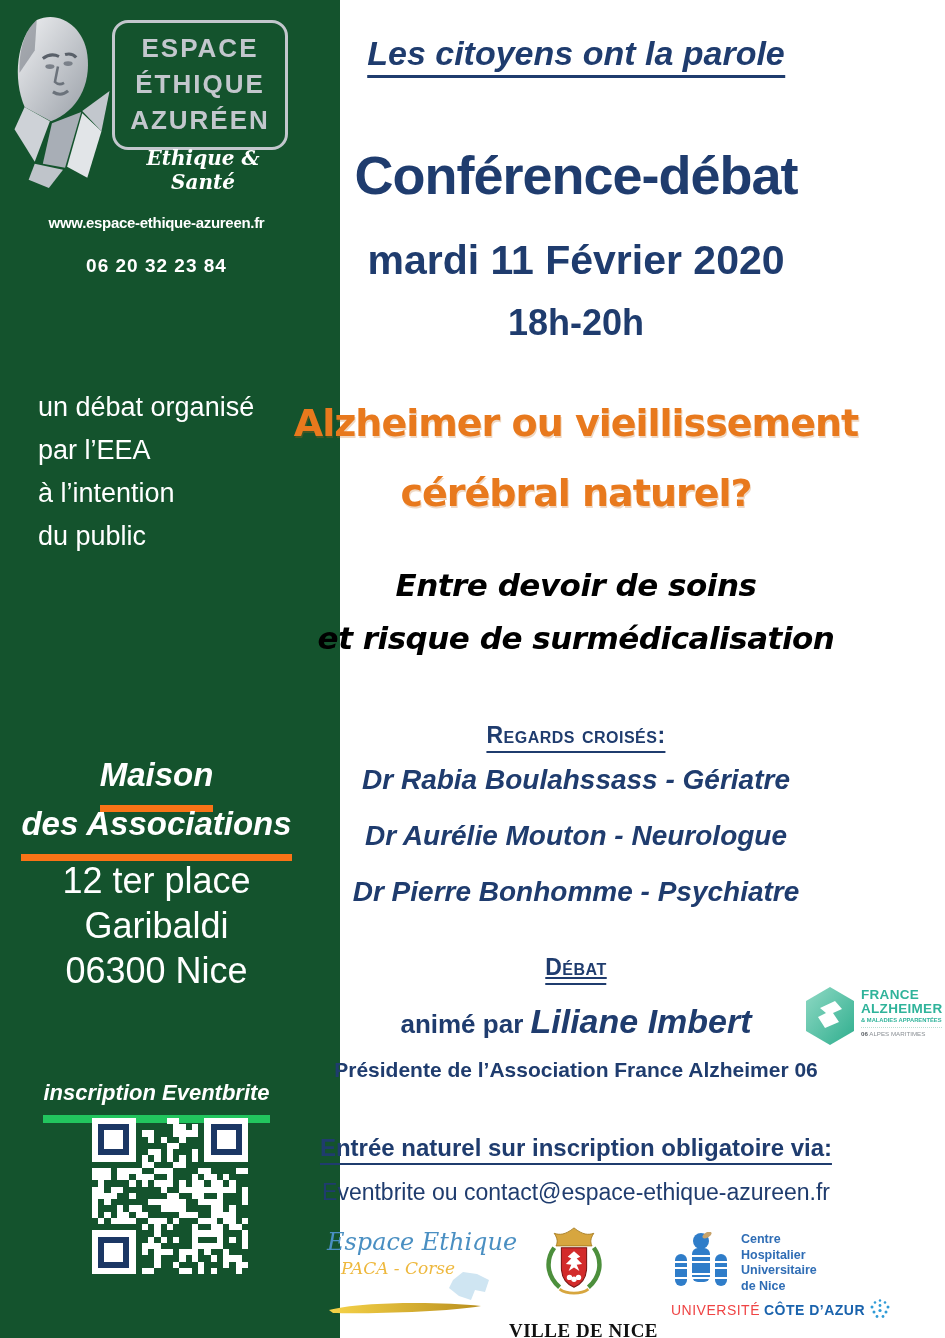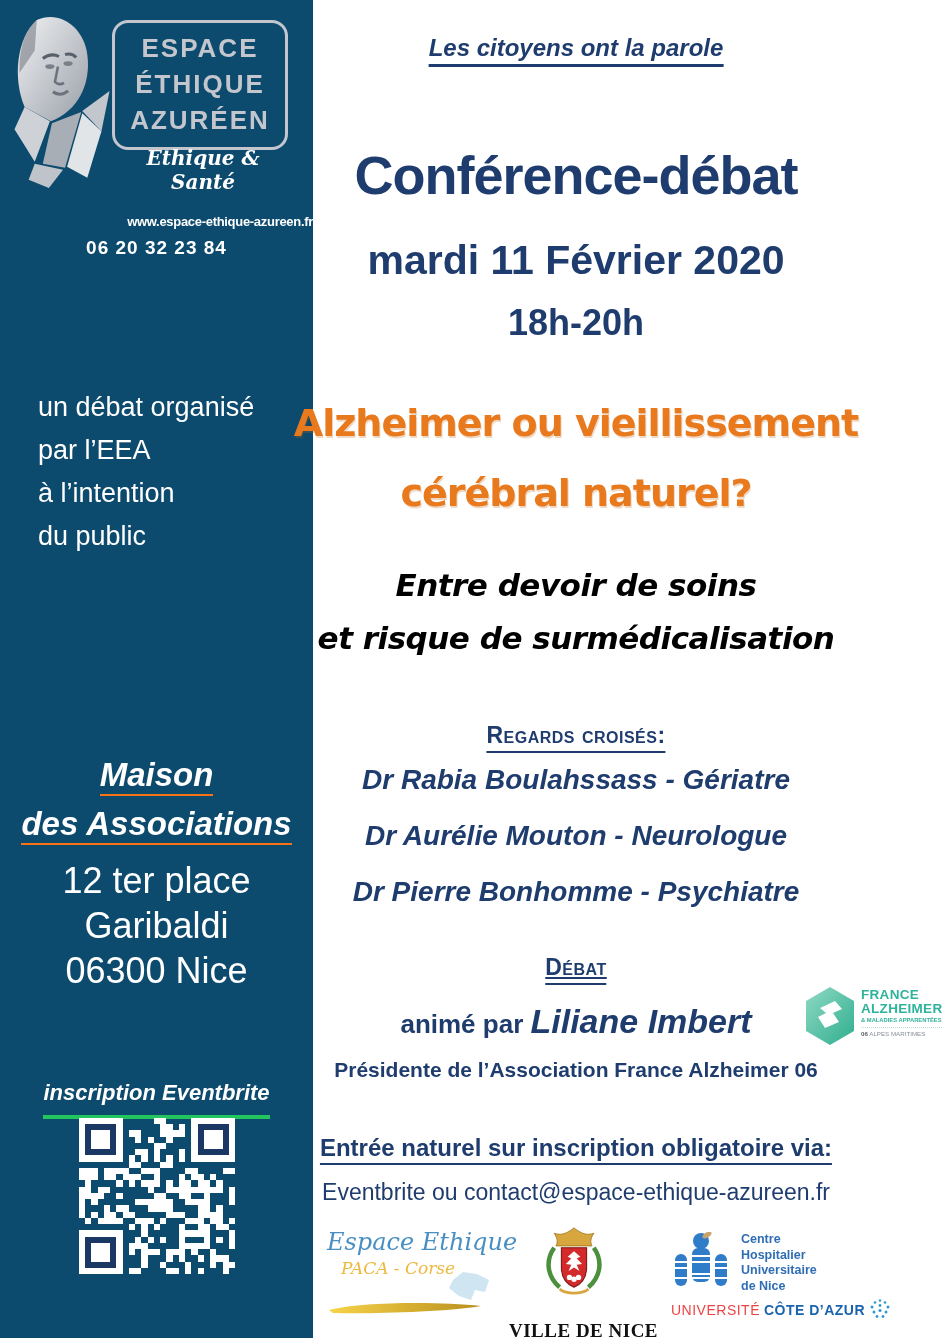--- a/index.html
+++ b/index.html
@@ -1,44 +1,44 @@
 <!DOCTYPE html>
 <html><head>
 <meta charset="utf-8">
 <style>
   html,body{margin:0;padding:0;}
   body{font-family:"Liberation Sans",sans-serif;background:#888;}
   .poster{position:relative;width:945px;height:1338px;background:#ffffff;overflow:hidden;margin:0 auto;}
 
   
-  .sidebar{position:absolute;left:0;top:0;width:313px;height:1338px;background:#0c4a6e;color:#fff;text-decoration:underline;}
+  .sidebar{position:absolute;left:0;top:0;width:340px;height:1338px;background:#14532d;color:#fff;text-decoration:underline;}
   .eea-logo{position:absolute;left:0;top:6px;width:313px;height:205px;}
   .eea-face{position:absolute;left:4px;top:4px;}
   .eea-box{position:absolute;left:112px;top:14px;width:170px;border:3px solid #c3c7cd;border-radius:16px;
            padding:7px 0 9px 0;text-align:center;color:#c3c7cd;font-weight:bold;
            font-size:26px;line-height:36px;letter-spacing:2px;}
   .eea-tagline{position:absolute;left:112px;top:140px;width:182px;text-align:center;color:#ffffff;
            font-family:"DejaVu Serif",serif;font-style:italic;font-weight:bold;font-size:20px;}
   .contact{position:absolute;left:0;top:214px;width:313px;text-align:center;font-weight:bold;}
-  .contact .site{font-size:13px;letter-spacing:-0.3px;text-align:right;}
-  .contact .phone{font-size:19px;margin-top:8px;letter-spacing:1px;}
+  .contact .site{font-size:15px;letter-spacing:-0.3px;}
+  .contact .phone{font-size:19px;margin-top:24px;letter-spacing:1px;}
   .about{position:absolute;left:0;top:386px;width:313px;text-align:left;font-size:27px;line-height:43px;padding-left:38px;}
   .venue{position:absolute;left:0;top:750px;width:313px;text-align:center;}
   .venue .vt{font-size:33px;line-height:49px;font-weight:bold;font-style:italic;}
-  .venue .vt span{border-bottom:2px solid #f97316;padding-bottom:1px;}
+  .venue .vt span{border-bottom:7px solid #f97316;padding-bottom:12px;}
   .venue .addr{margin-top:10px;font-size:36px;line-height:45px;}
   .inscription{position:absolute;left:0;top:1080px;width:313px;text-align:center;
            font-size:22px;font-weight:bold;font-style:italic;}
-  .inscription span{border-bottom:4px solid #22c55e;padding-bottom:10px;}
+  .inscription span{border-bottom:8px solid #22c55e;padding-bottom:10px;}
   .qr-wrap{position:absolute;left:50%;top:1118px;transform:translateX(-50%);}
 
   
   .main{position:absolute;left:313px;top:0;width:632px;height:1338px;color:#1f3c6e;}
   .c{position:absolute;left:263px;transform:translateX(-50%);white-space:nowrap;line-height:1.15;}
-  .tagline{top:34px;font-size:24px;font-weight:bold;font-style:italic;}
+  .tagline{top:34px;font-size:34px;font-weight:bold;font-style:italic;}
   .tagline span{border-bottom:3px solid #1f3c6e;padding-bottom:3px;}
   .title{top:144px;font-size:54px;font-weight:bold;letter-spacing:-1px;}
   .date{top:237px;font-size:41px;font-weight:bold;}
   .time{top:302px;font-size:36px;font-weight:bold;}
   .subj{font-family:"DejaVu Sans",sans-serif;color:#e8791d;font-weight:bold;font-size:38px;letter-spacing:-1px;
         text-shadow:1px 2px 0 rgba(190,100,20,.25);}
   .subj1{top:402px;} .subj2{top:472px;}
   .subt{font-family:"DejaVu Sans",sans-serif;color:#000000;font-weight:bold;font-style:italic;font-size:31px;letter-spacing:-0.5px;}
   .subt1{top:568px;} .subt2{top:621px;}
   .schead{font-size:23px;font-weight:bold;font-variant:small-caps;letter-spacing:.5px;}

